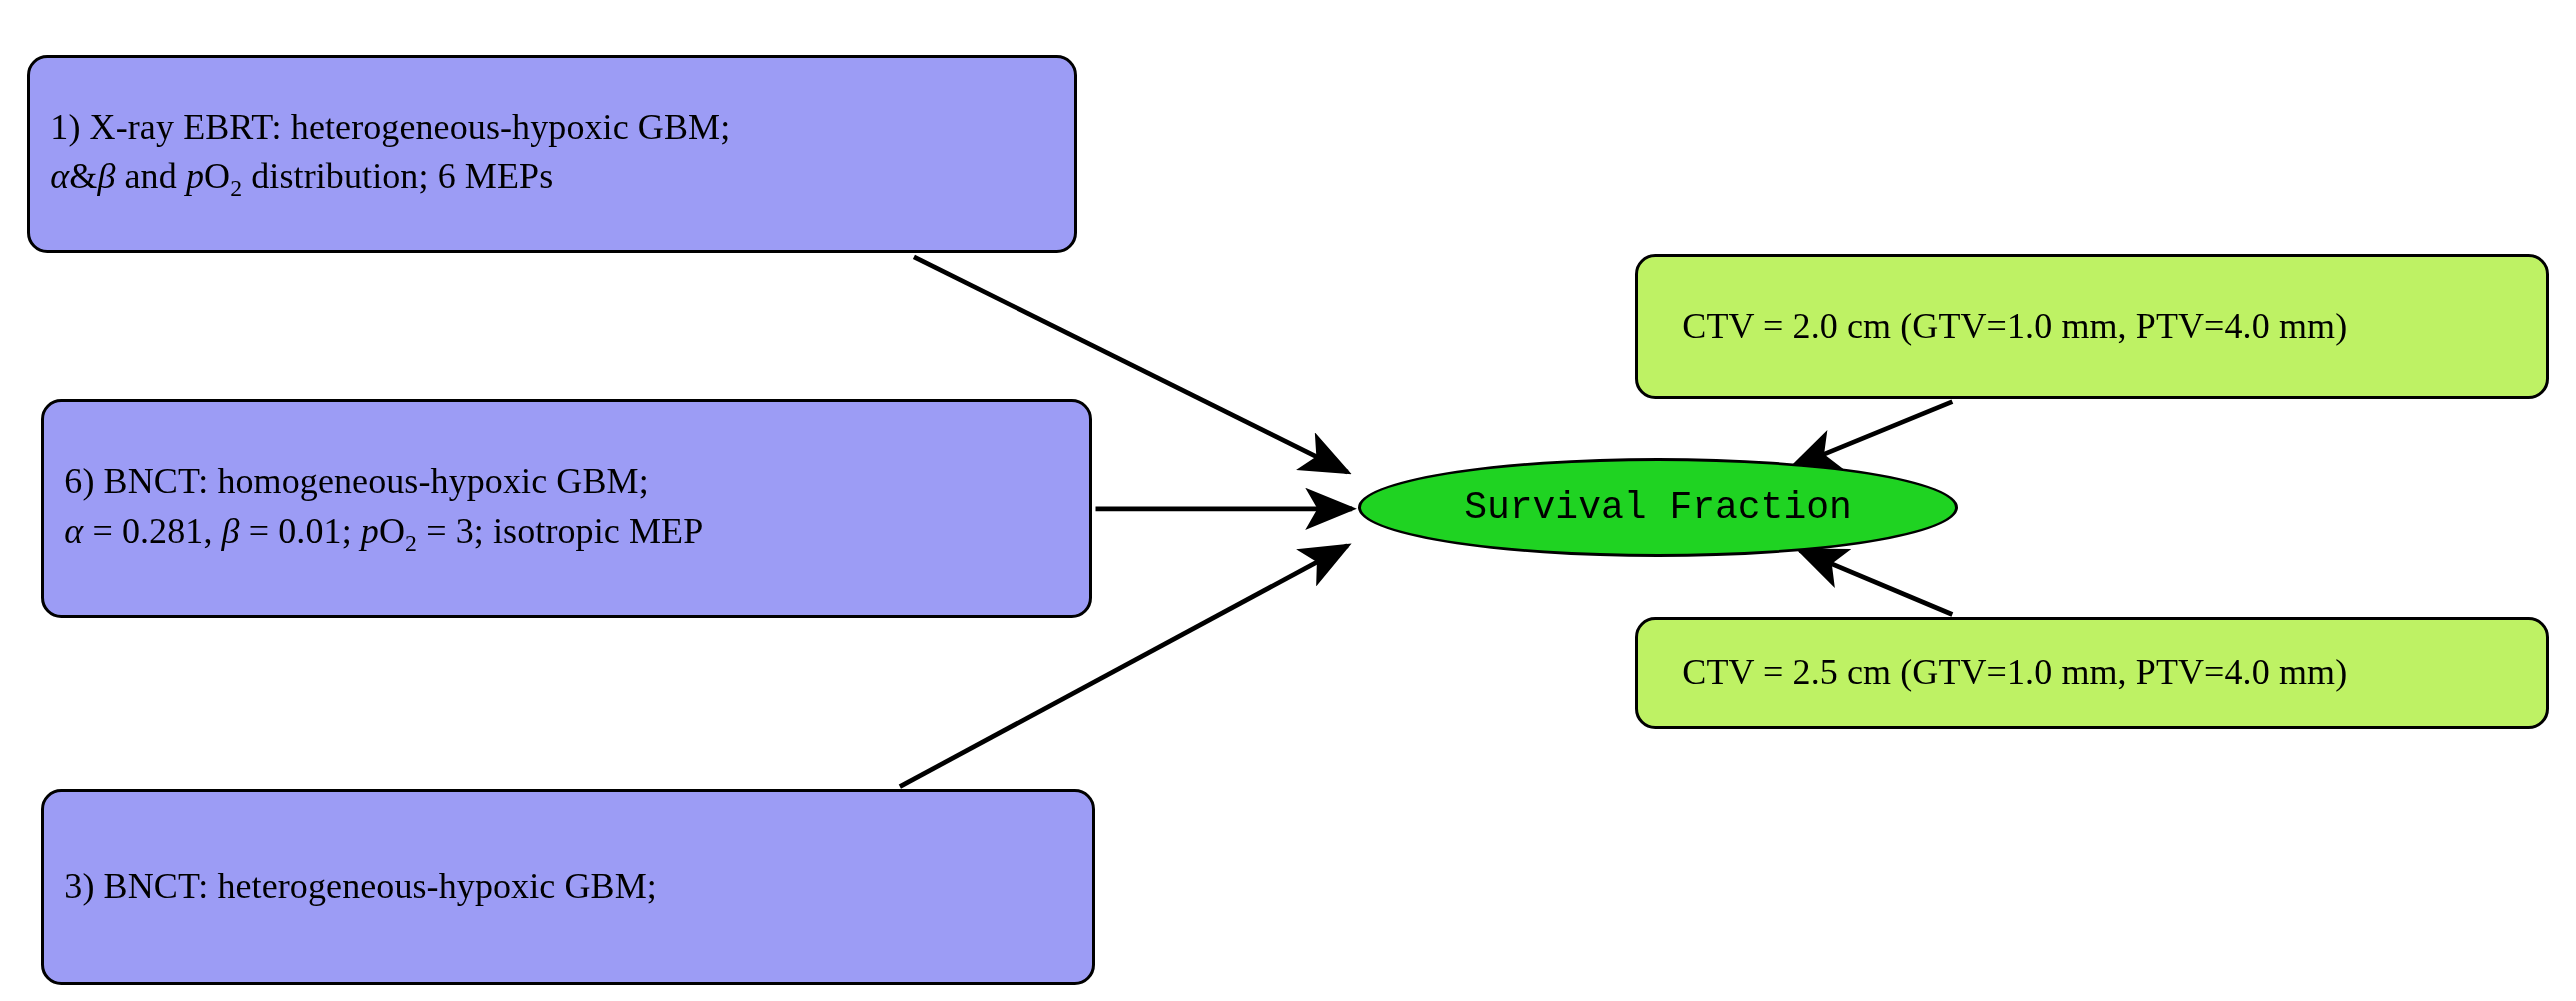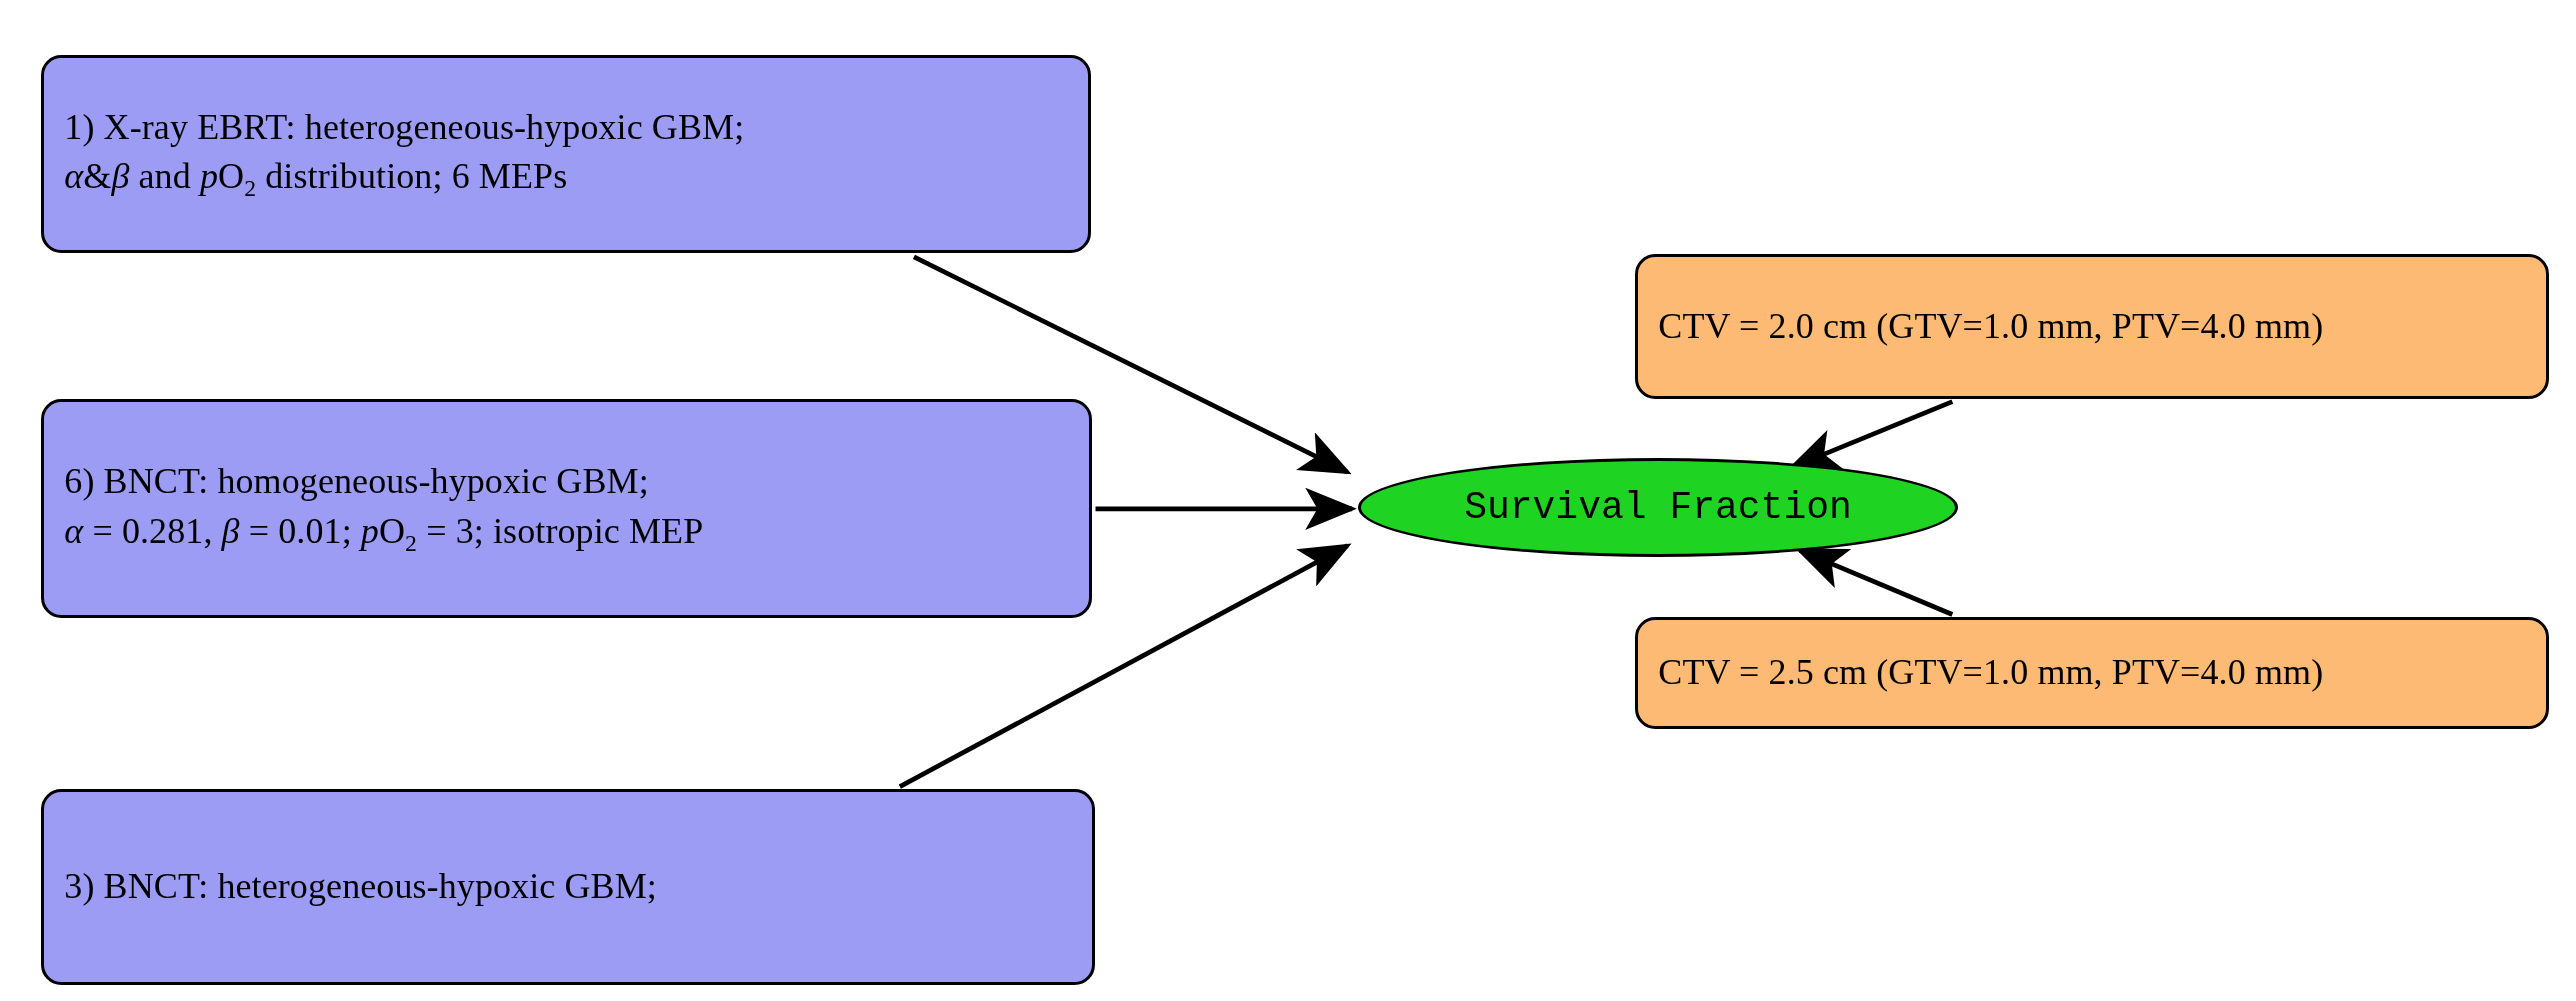--- a/index.html
+++ b/index.html
@@ -23,22 +23,23 @@
     border: 3.1px solid #000000;
     display: flex;
     flex-direction: column;
     justify-content: center;
   }
   .node-purple {
     background: #9c9cf5;
     border-radius: 20.3px;
   }
   .node-yellow {
-    background: #fdba74;
+    background: #bef264;
     border-radius: 20.3px;
+    padding-left: 24px;
   }
   .node-line {
     font-size: 36px;
     line-height: 1.38;
     color: #000000;
     padding-left: 20.3px;
     white-space: nowrap;
     letter-spacing: 0.1px;
   }
   .ellipse {
@@ -62,21 +63,21 @@
     left: 0;
     top: 0;
     width: 2576px;
     height: 1002px;
     pointer-events: none;
   }
   .ital { font-style: italic; }
   sub { font-size: 0.66em; }
 
   
-  #node-ebrt      { left: 41px;   top: 55px;   width: 1050px; height: 198px; }
+  #node-ebrt      { left: 27px;   top: 55px;   width: 1050px; height: 198px; }
   #node-bnct-homo { left: 41px;   top: 399px;  width: 1051px; height: 219px; }
   #node-bnct-het  { left: 41px;   top: 789px; width: 1054px; height: 196px; }
   #node-ctv-20    { left: 1635px; top: 254px;  width: 914px; height: 145px; }
   #node-ctv-25    { left: 1635px; top: 617px;  width: 914px; height: 112px; }
   #node-survival  { left: 1358px; top: 458px;  width: 600px;  height: 99px; }
 </style>
 </head>
 <body>
 
 <div id="canvas">

